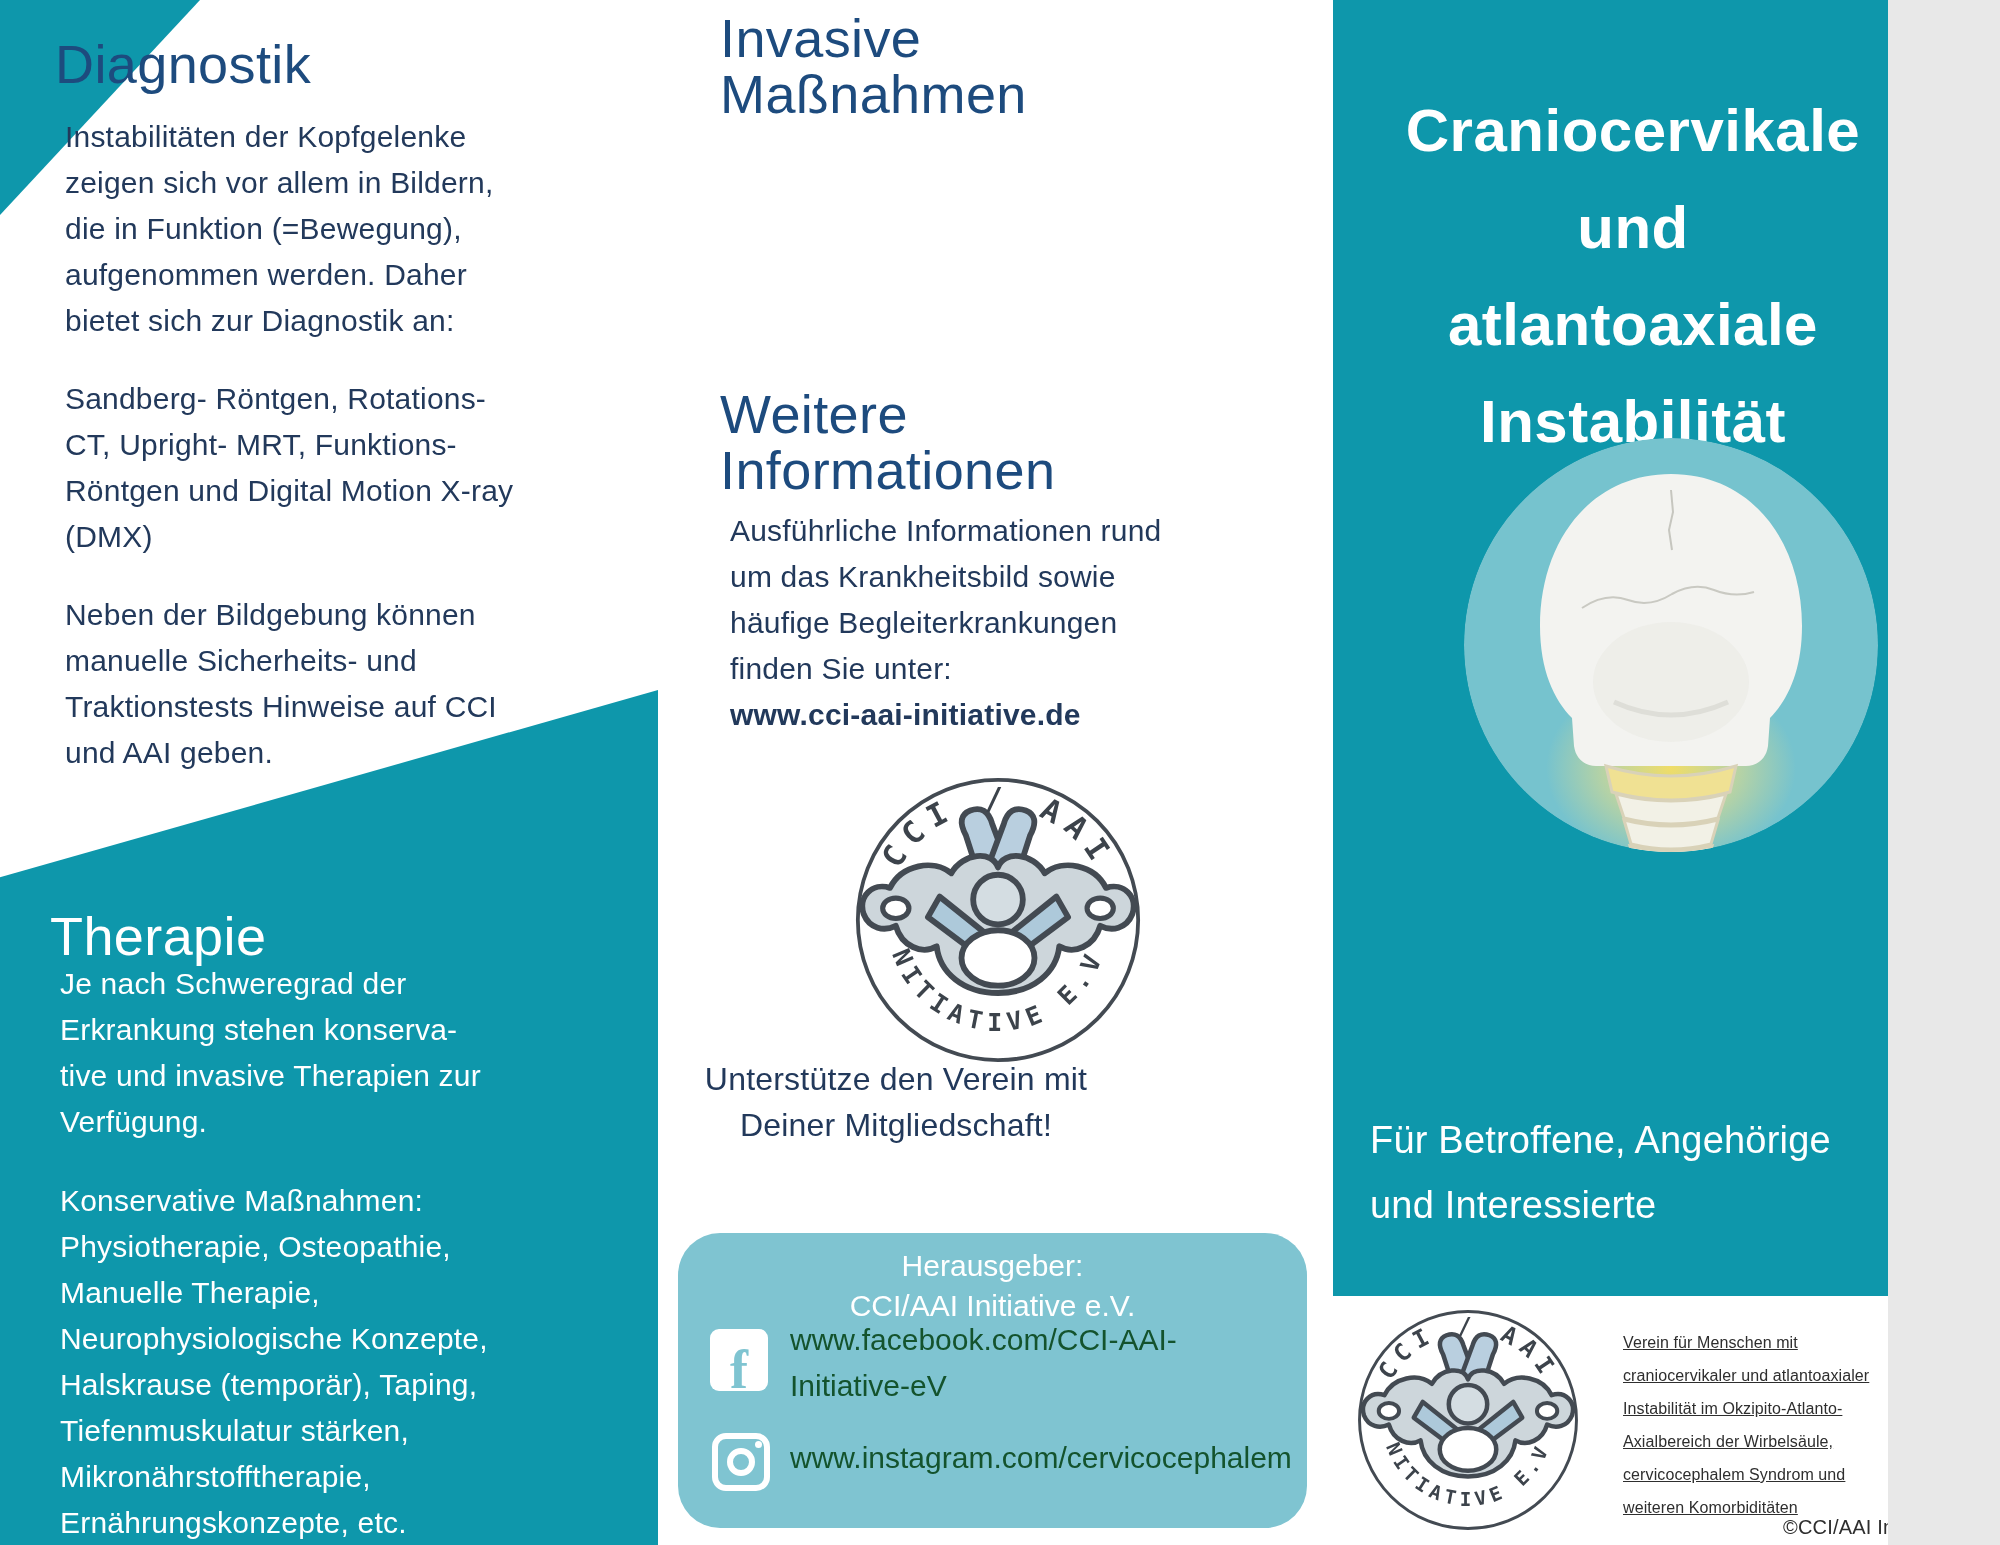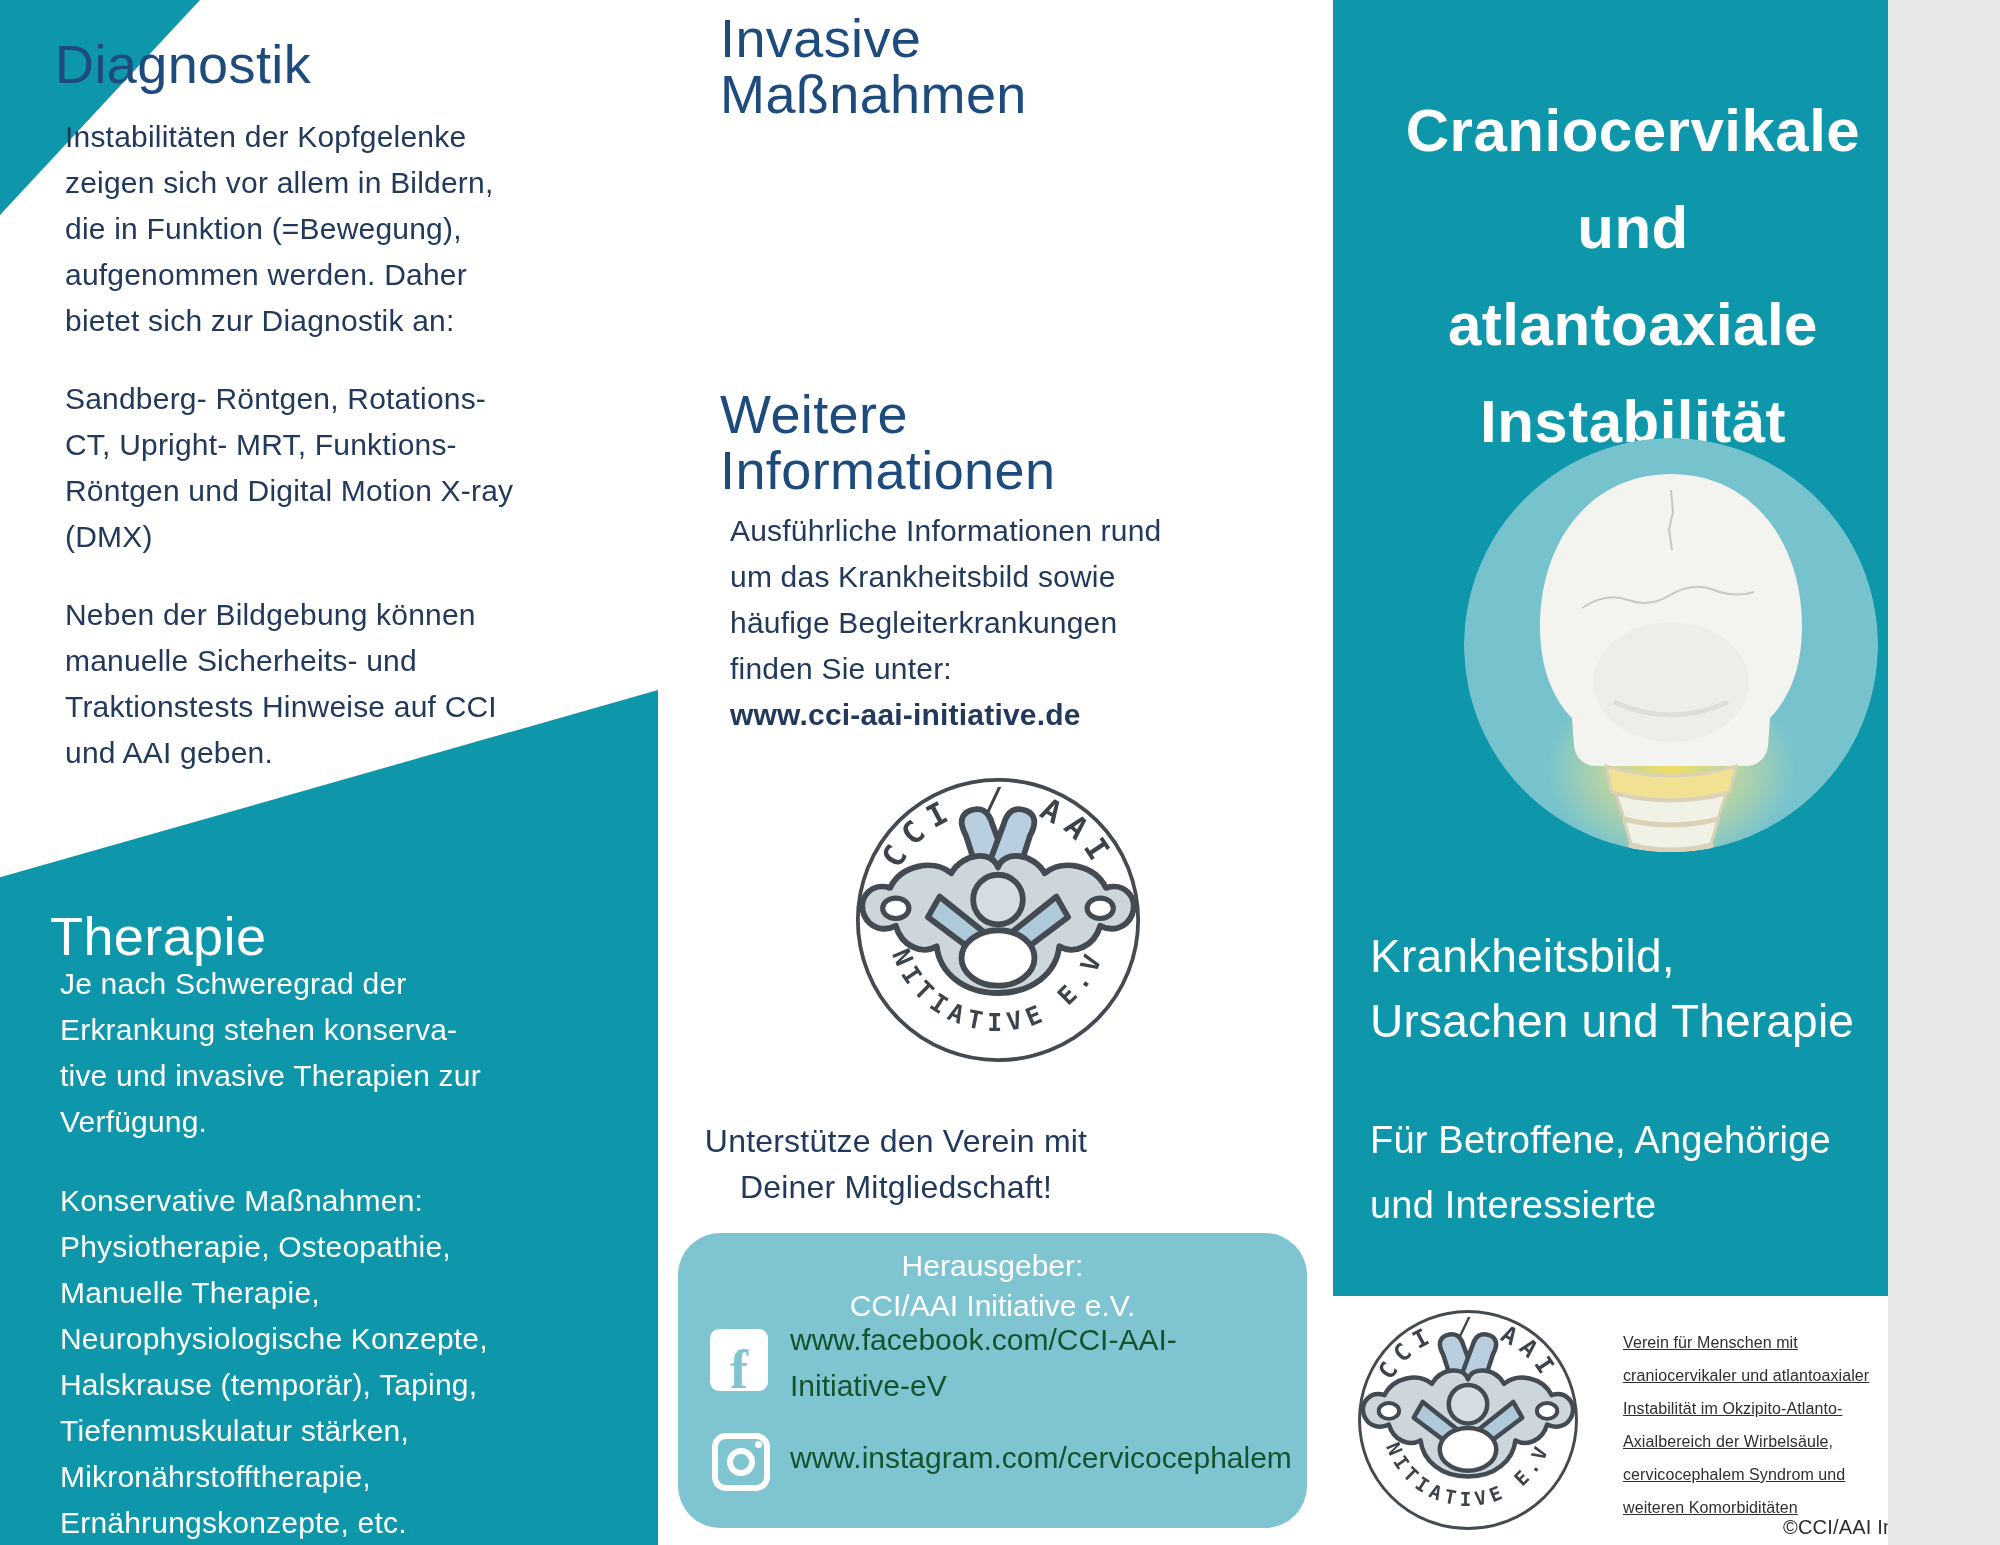--- a/index.html
+++ b/index.html
@@ -125,21 +125,21 @@
     <circle cx="100" cy="100" r="96" fill="#fff" stroke="#434A52" stroke-width="2.6"></circle>
     <use href="#vertebra-art"></use>
     <text class="arc-text" font-size="21" letter-spacing="6" font-weight="700">
       <textPath href="#arcT" startOffset="50%" text-anchor="middle">CCI / AAI</textPath>
     </text>
     <text class="arc-text" font-size="17" letter-spacing="4.5" font-weight="700">
       <textPath href="#arcB" startOffset="50%" text-anchor="middle">INITIATIVE E.V.</textPath>
     </text>
   </svg>
 
-  <p class="tb" style="left:623px;top:1110px;width:530px;text-align:center;font-size:32px;">Unterstütze den Verein mit
+  <p class="tb" style="left:623px;top:1048px;width:530px;text-align:center;font-size:32px;">Unterstütze den Verein mit
 Deiner Mitgliedschaft!</p>
 
   <div class="abs pub-box">
     <p class="pub-line" style="top:14px;">Herausgeber:</p>
     <p class="pub-line" style="top:54px;">CCI/AAI Initiative e.V.</p>
 
     <div class="fb-icon">
         <span>f</span>
       </div>
     <p class="social-text" style="left:112px;top:84px;">www.facebook.com/CCI-AAI-
@@ -182,22 +182,20 @@
       <path d="M118,170 q24,-16 46,-8 q22,8 44,-6 q22,-12 42,-4 q20,8 40,2" stroke="#C9C9C2" stroke-width="2" fill="none"></path>
       <g stroke="#D9D2B8" stroke-width="3">
         <path d="M142,328 q65,20 130,0 l-6,26 q-59,16 -118,0 Z" fill="#F0E193"></path>
         <path d="M152,356 q55,14 110,0 l-8,24 q-47,12 -94,0 Z" fill="#F2F1E6"></path>
         <path d="M160,382 q47,12 94,0 l-7,24 q-40,10 -80,0 Z" fill="#F2F1E6"></path>
         <path d="M166,408 q41,10 82,0 l-6,20 q-35,9 -70,0 Z" fill="#F2F1E6"></path>
       </g>
     </g>
   </svg>
 
-  <p class="tb sub1">Krankheitsbild,
-Ursachen und Therapie</p>
   <p class="tb sub2">Für Betroffene, Angehörige
 und Interessierte</p>
 
   <svg class="logo-svg" style="left:1355px;top:1307px;width:226px;height:226px" viewBox="0 0 200 200">
     <circle cx="100" cy="100" r="96" fill="#fff" stroke="#434A52" stroke-width="2.6"></circle>
     <use href="#vertebra-art"></use>
     <text class="arc-text" font-size="21" letter-spacing="6" font-weight="700">
       <textPath href="#arcT" startOffset="50%" text-anchor="middle">CCI / AAI</textPath>
     </text>
     <text class="arc-text" font-size="17" letter-spacing="4.5" font-weight="700">

